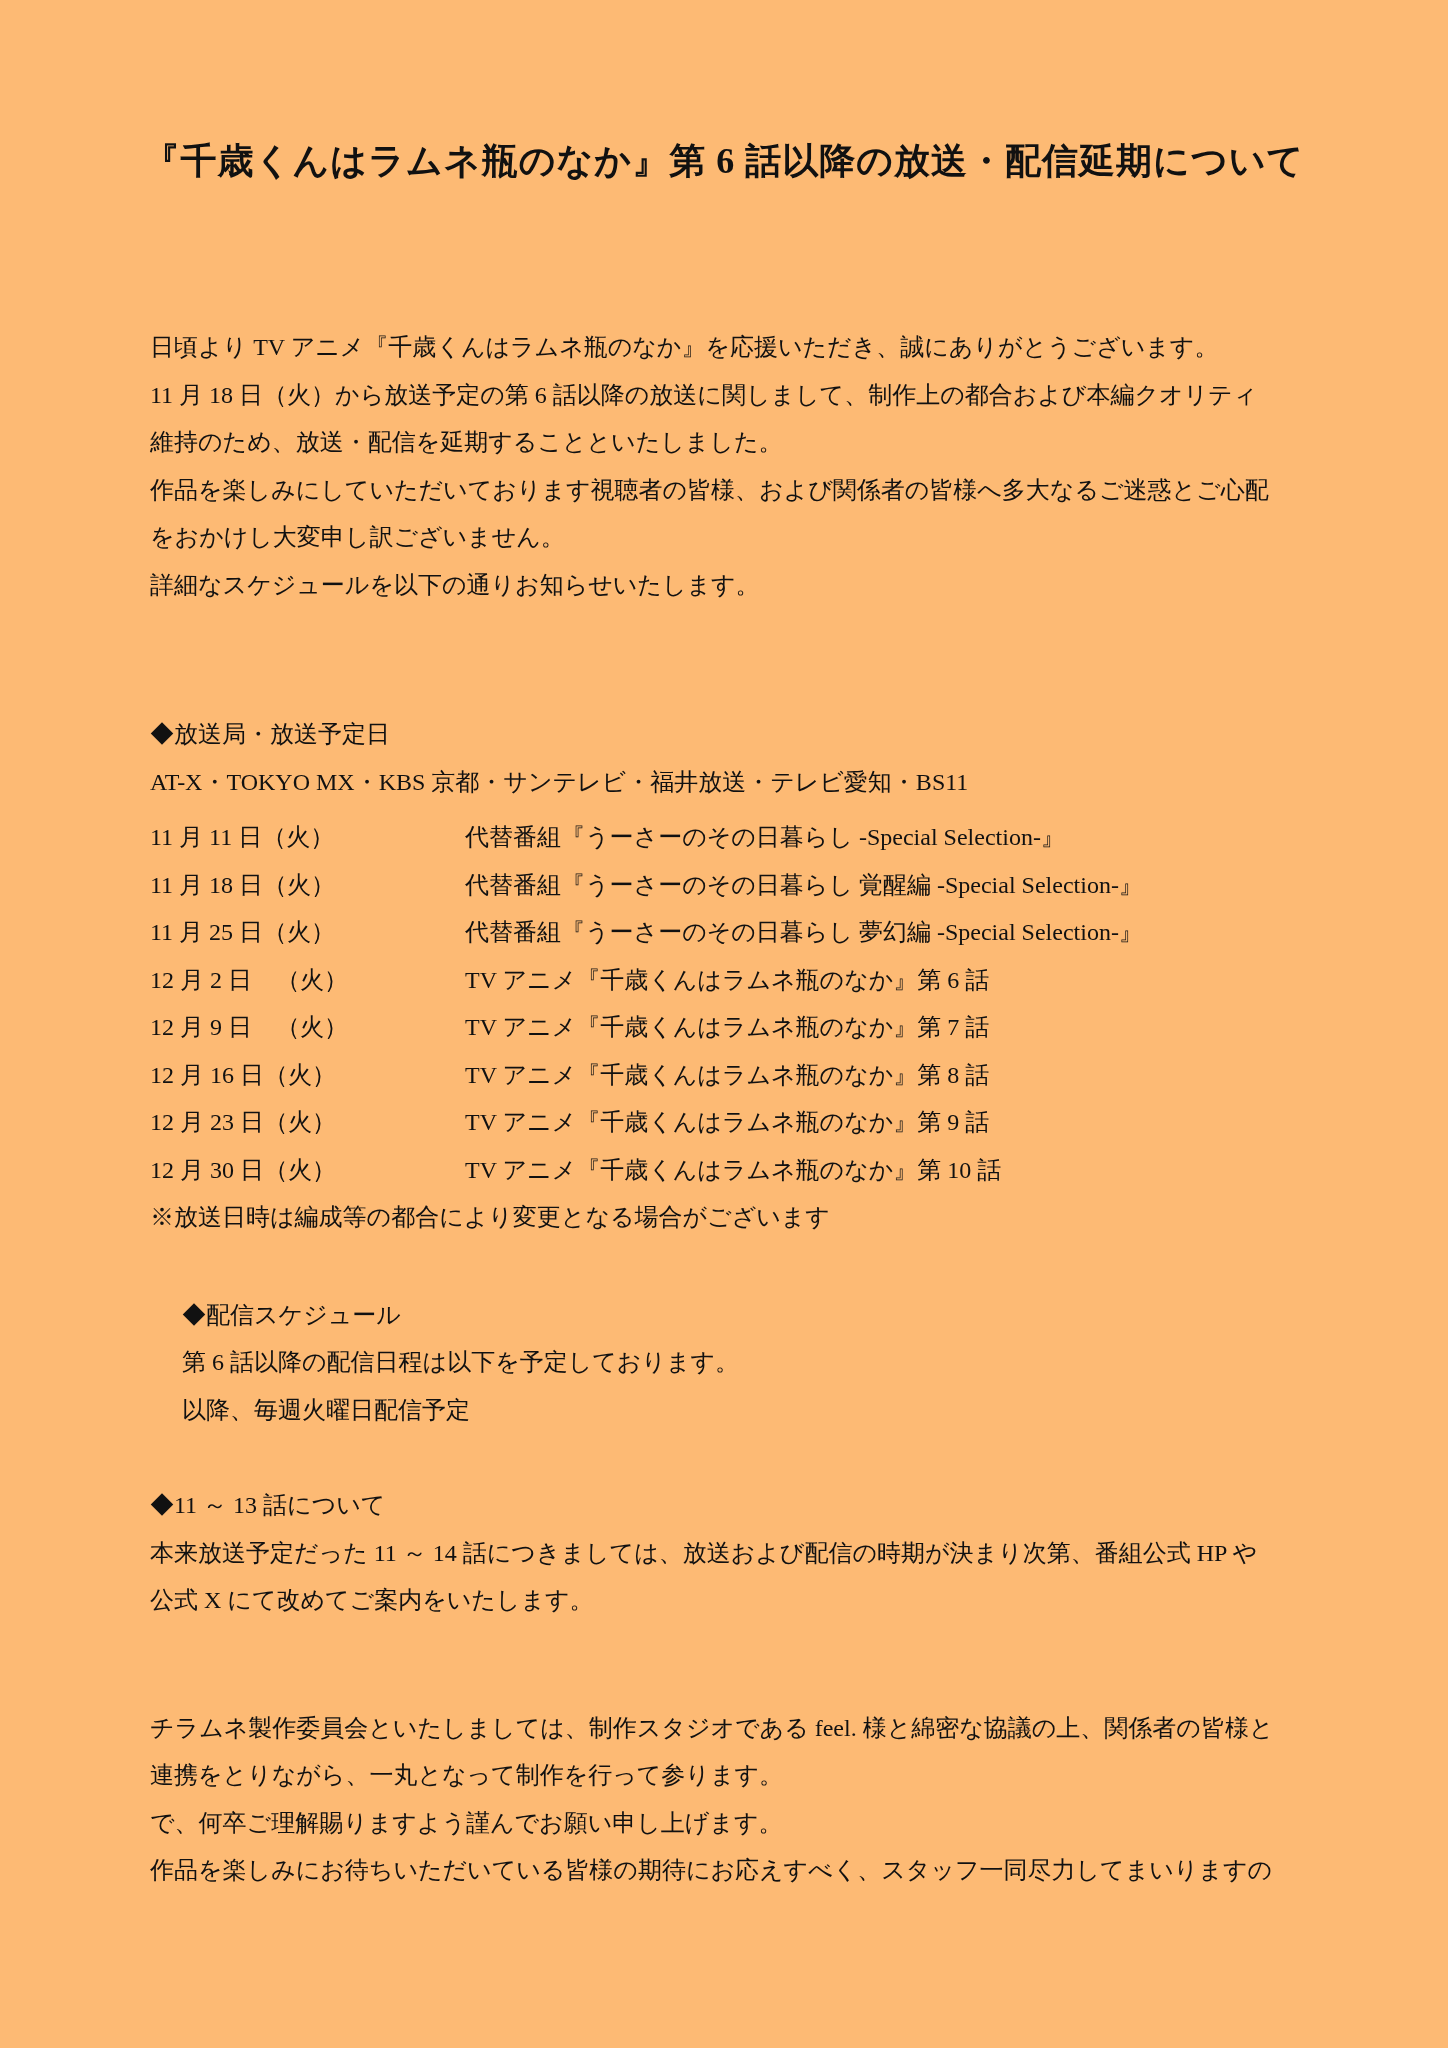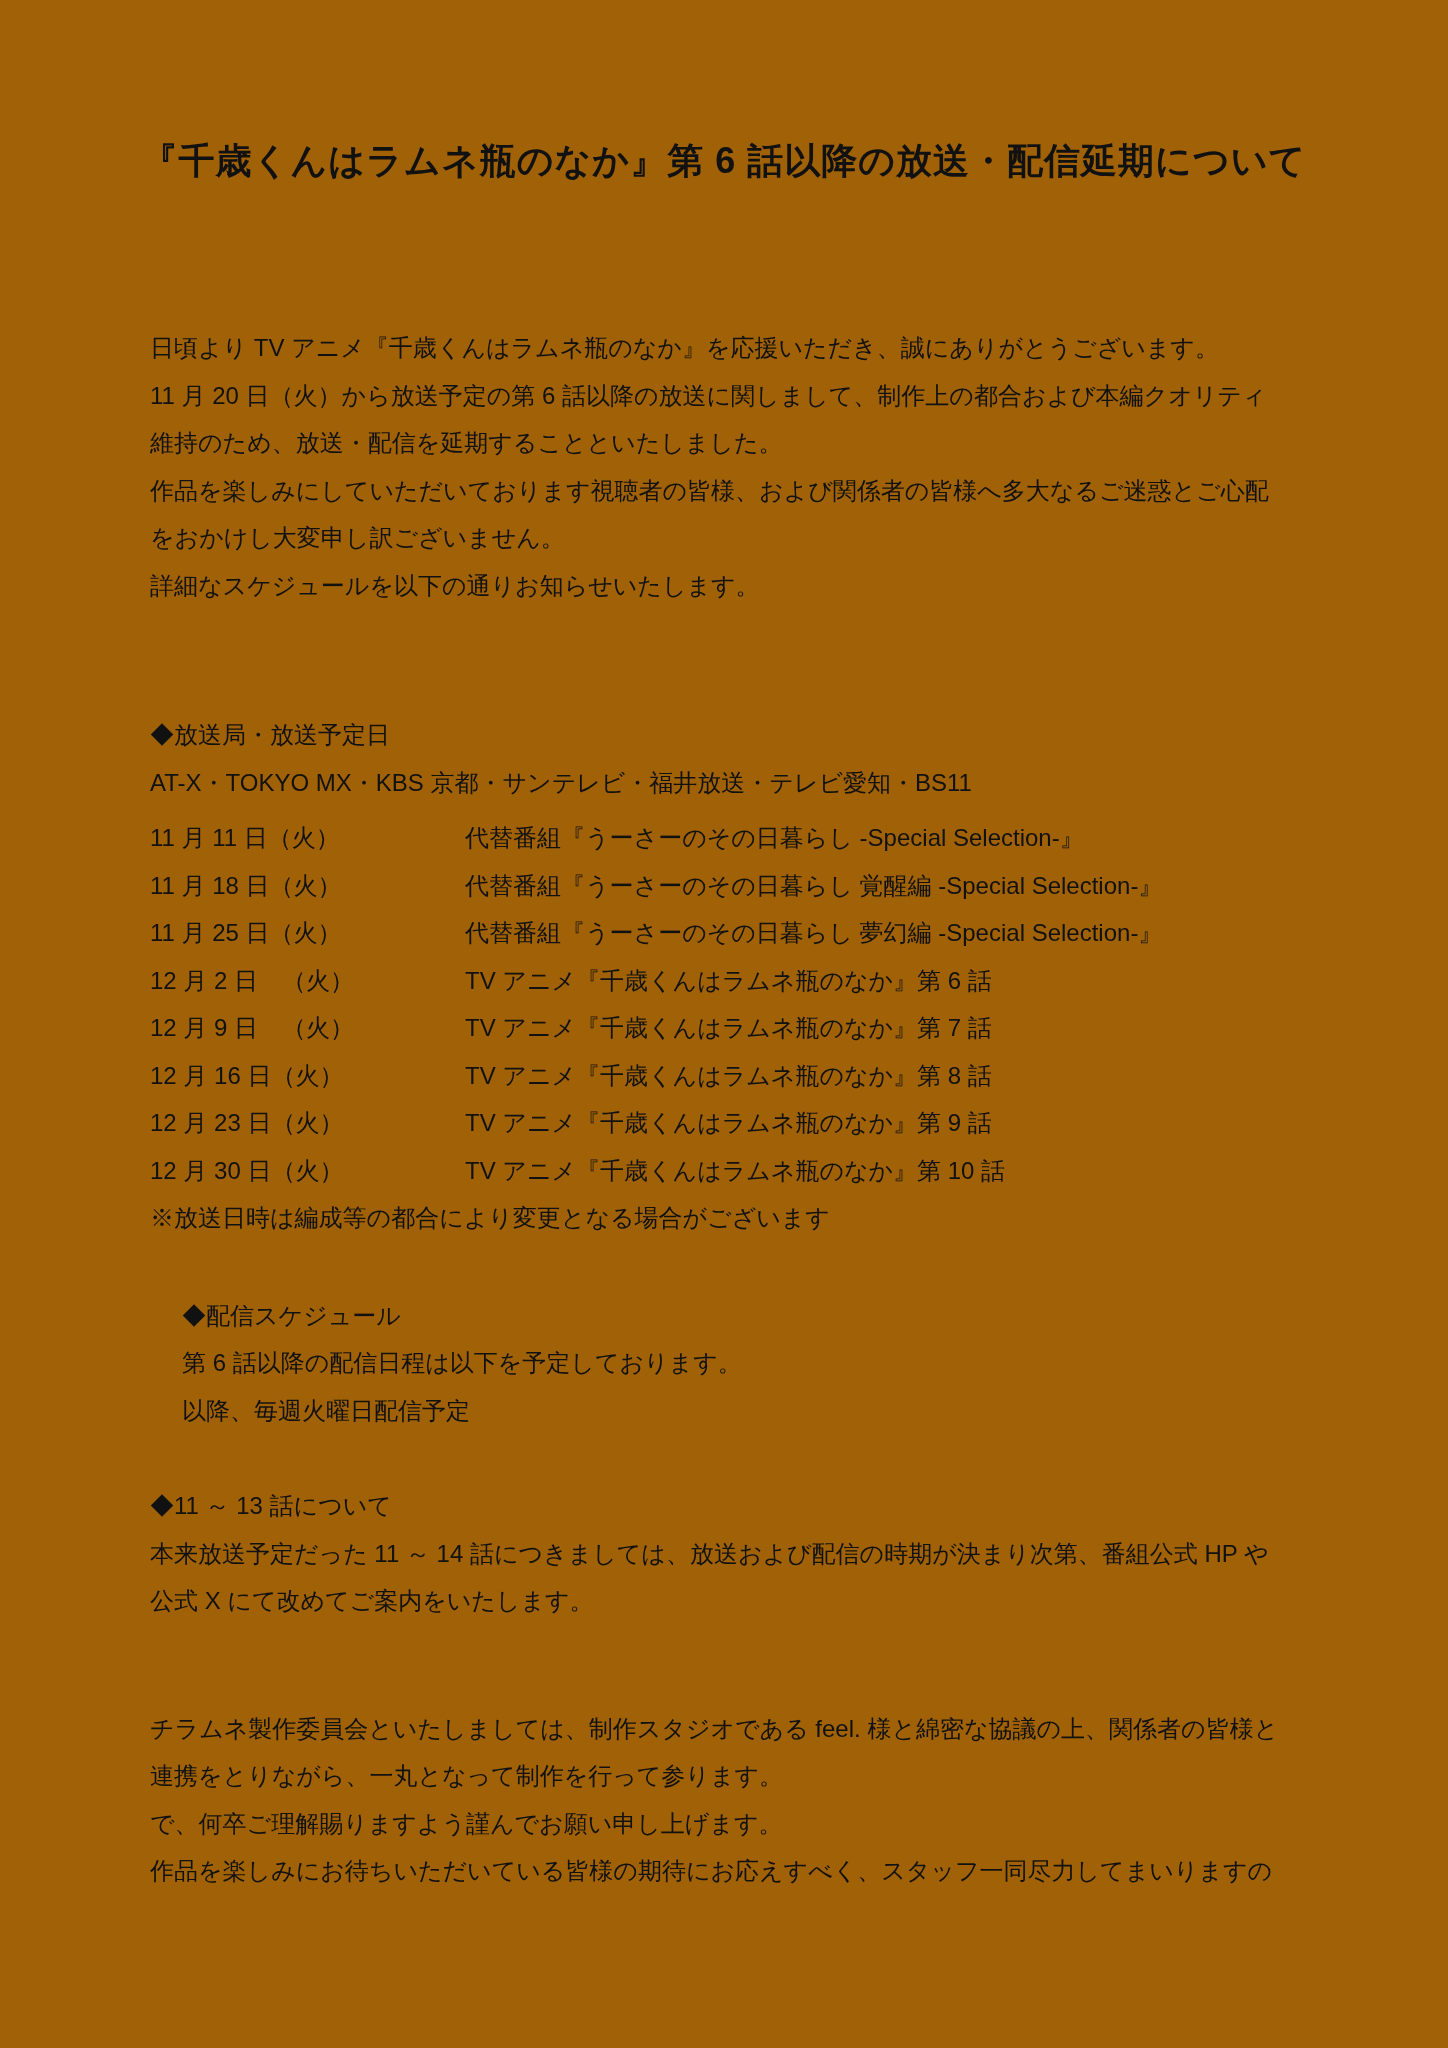--- a/index.html
+++ b/index.html
@@ -5,23 +5,23 @@
   html, body {
     margin: 0;
     padding: 0;
     background: #ffffff;
   }
   .page {
     position: relative;
     width: 1448px;
     height: 2048px;
     margin: 0 auto;
-    background: #a16207;
+    background: #fdba74;
     color: #111111;
-    font-family: Liberation Sans, sans-serif;
+    font-family: Liberation Serif, serif;
     overflow: hidden;
   }
   .content {
     padding: 0 90px 0 150px;
   }
   .doc-title {
     padding-top: 112px;
     text-align: center;
     font-size: 36px;
     line-height: 50px;
@@ -52,21 +52,21 @@
 </head>
 <body>
 
 <div class="page">
   <h1 class="doc-title">『千歳くんはラムネ瓶のなか』第 6 話以降の放送・配信延期について</h1>
 
   <div class="content">
 
     <div class="intro-block">
       <p class="body-line">日頃より TV アニメ『千歳くんはラムネ瓶のなか』を応援いただき、誠にありがとうございます。</p>
-      <p class="body-line">11 月 20 日（火）から放送予定の第 6 話以降の放送に関しまして、制作上の都合および本編クオリティ</p>
+      <p class="body-line">11 月 18 日（火）から放送予定の第 6 話以降の放送に関しまして、制作上の都合および本編クオリティ</p>
       <p class="body-line">維持のため、放送・配信を延期することといたしました。</p>
       <p class="body-line">作品を楽しみにしていただいております視聴者の皆様、および関係者の皆様へ多大なるご迷惑とご心配</p>
       <p class="body-line">をおかけし大変申し訳ございません。</p>
       <p class="body-line">詳細なスケジュールを以下の通りお知らせいたします。</p>
     </div>
 
     <div class="broadcast-head">
       <p class="body-line">◆放送局・放送予定日</p>
       <p class="body-line">AT-X・TOKYO MX・KBS 京都・サンテレビ・福井放送・テレビ愛知・BS11</p>
     </div>

